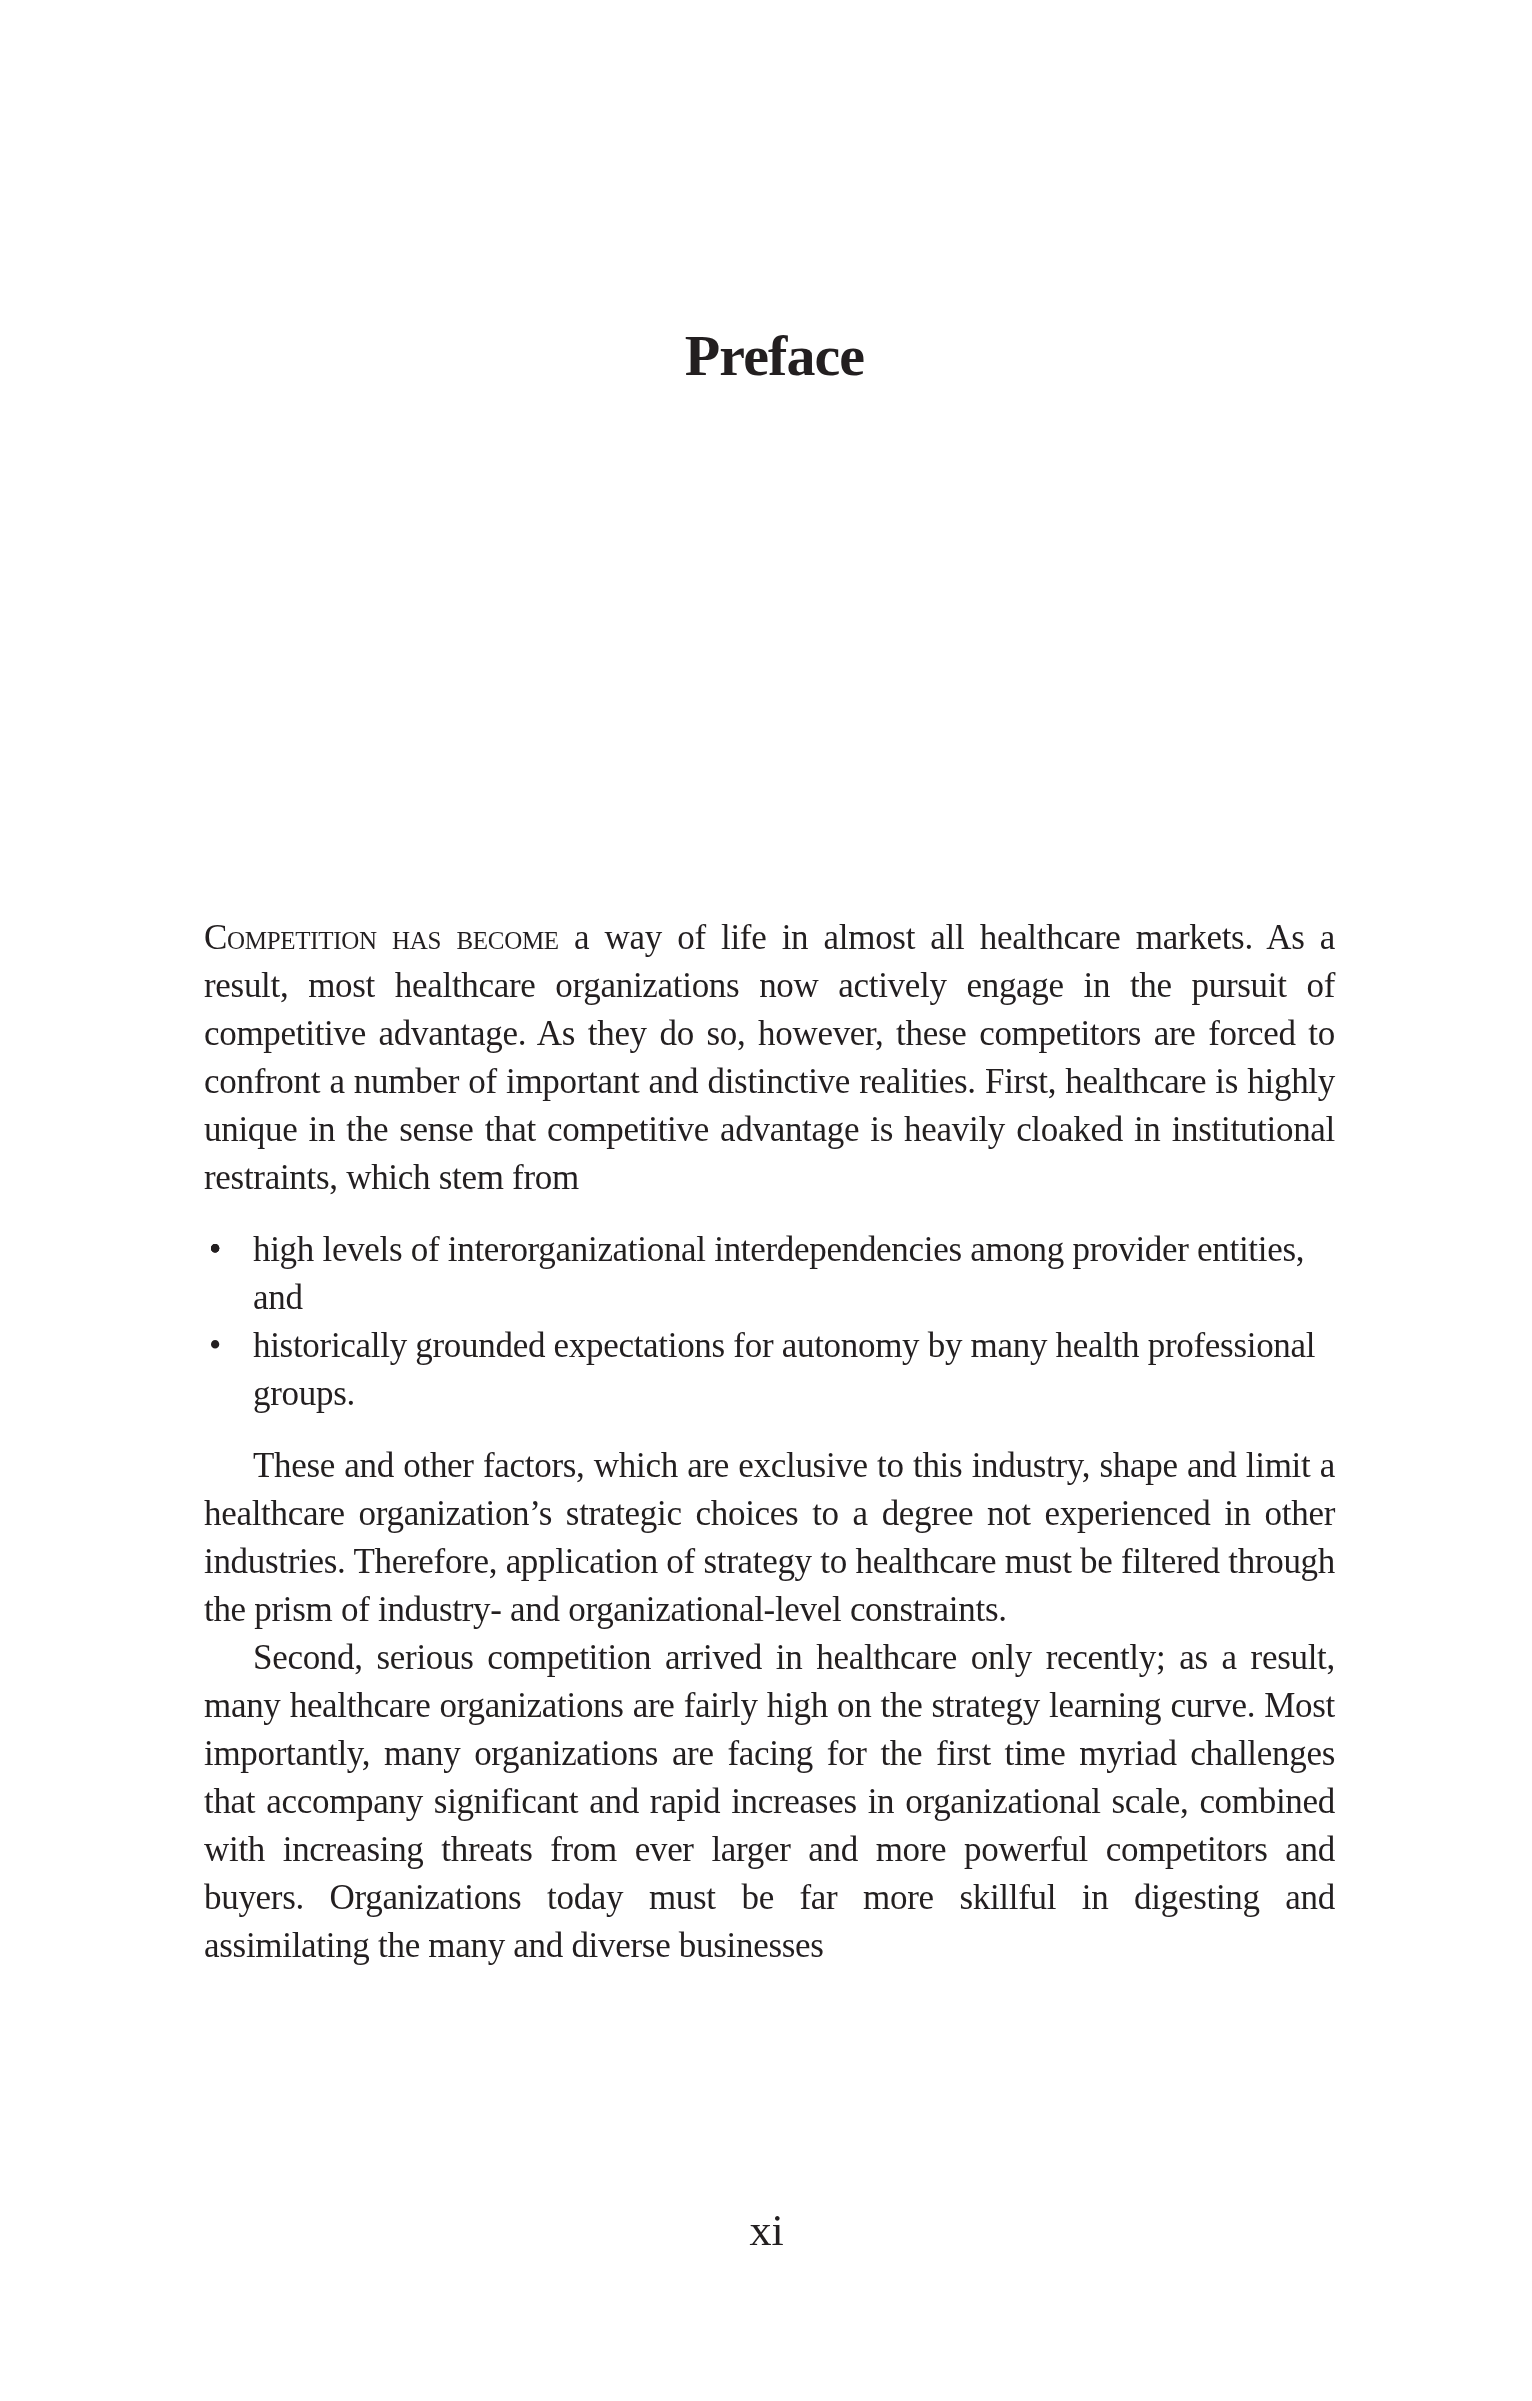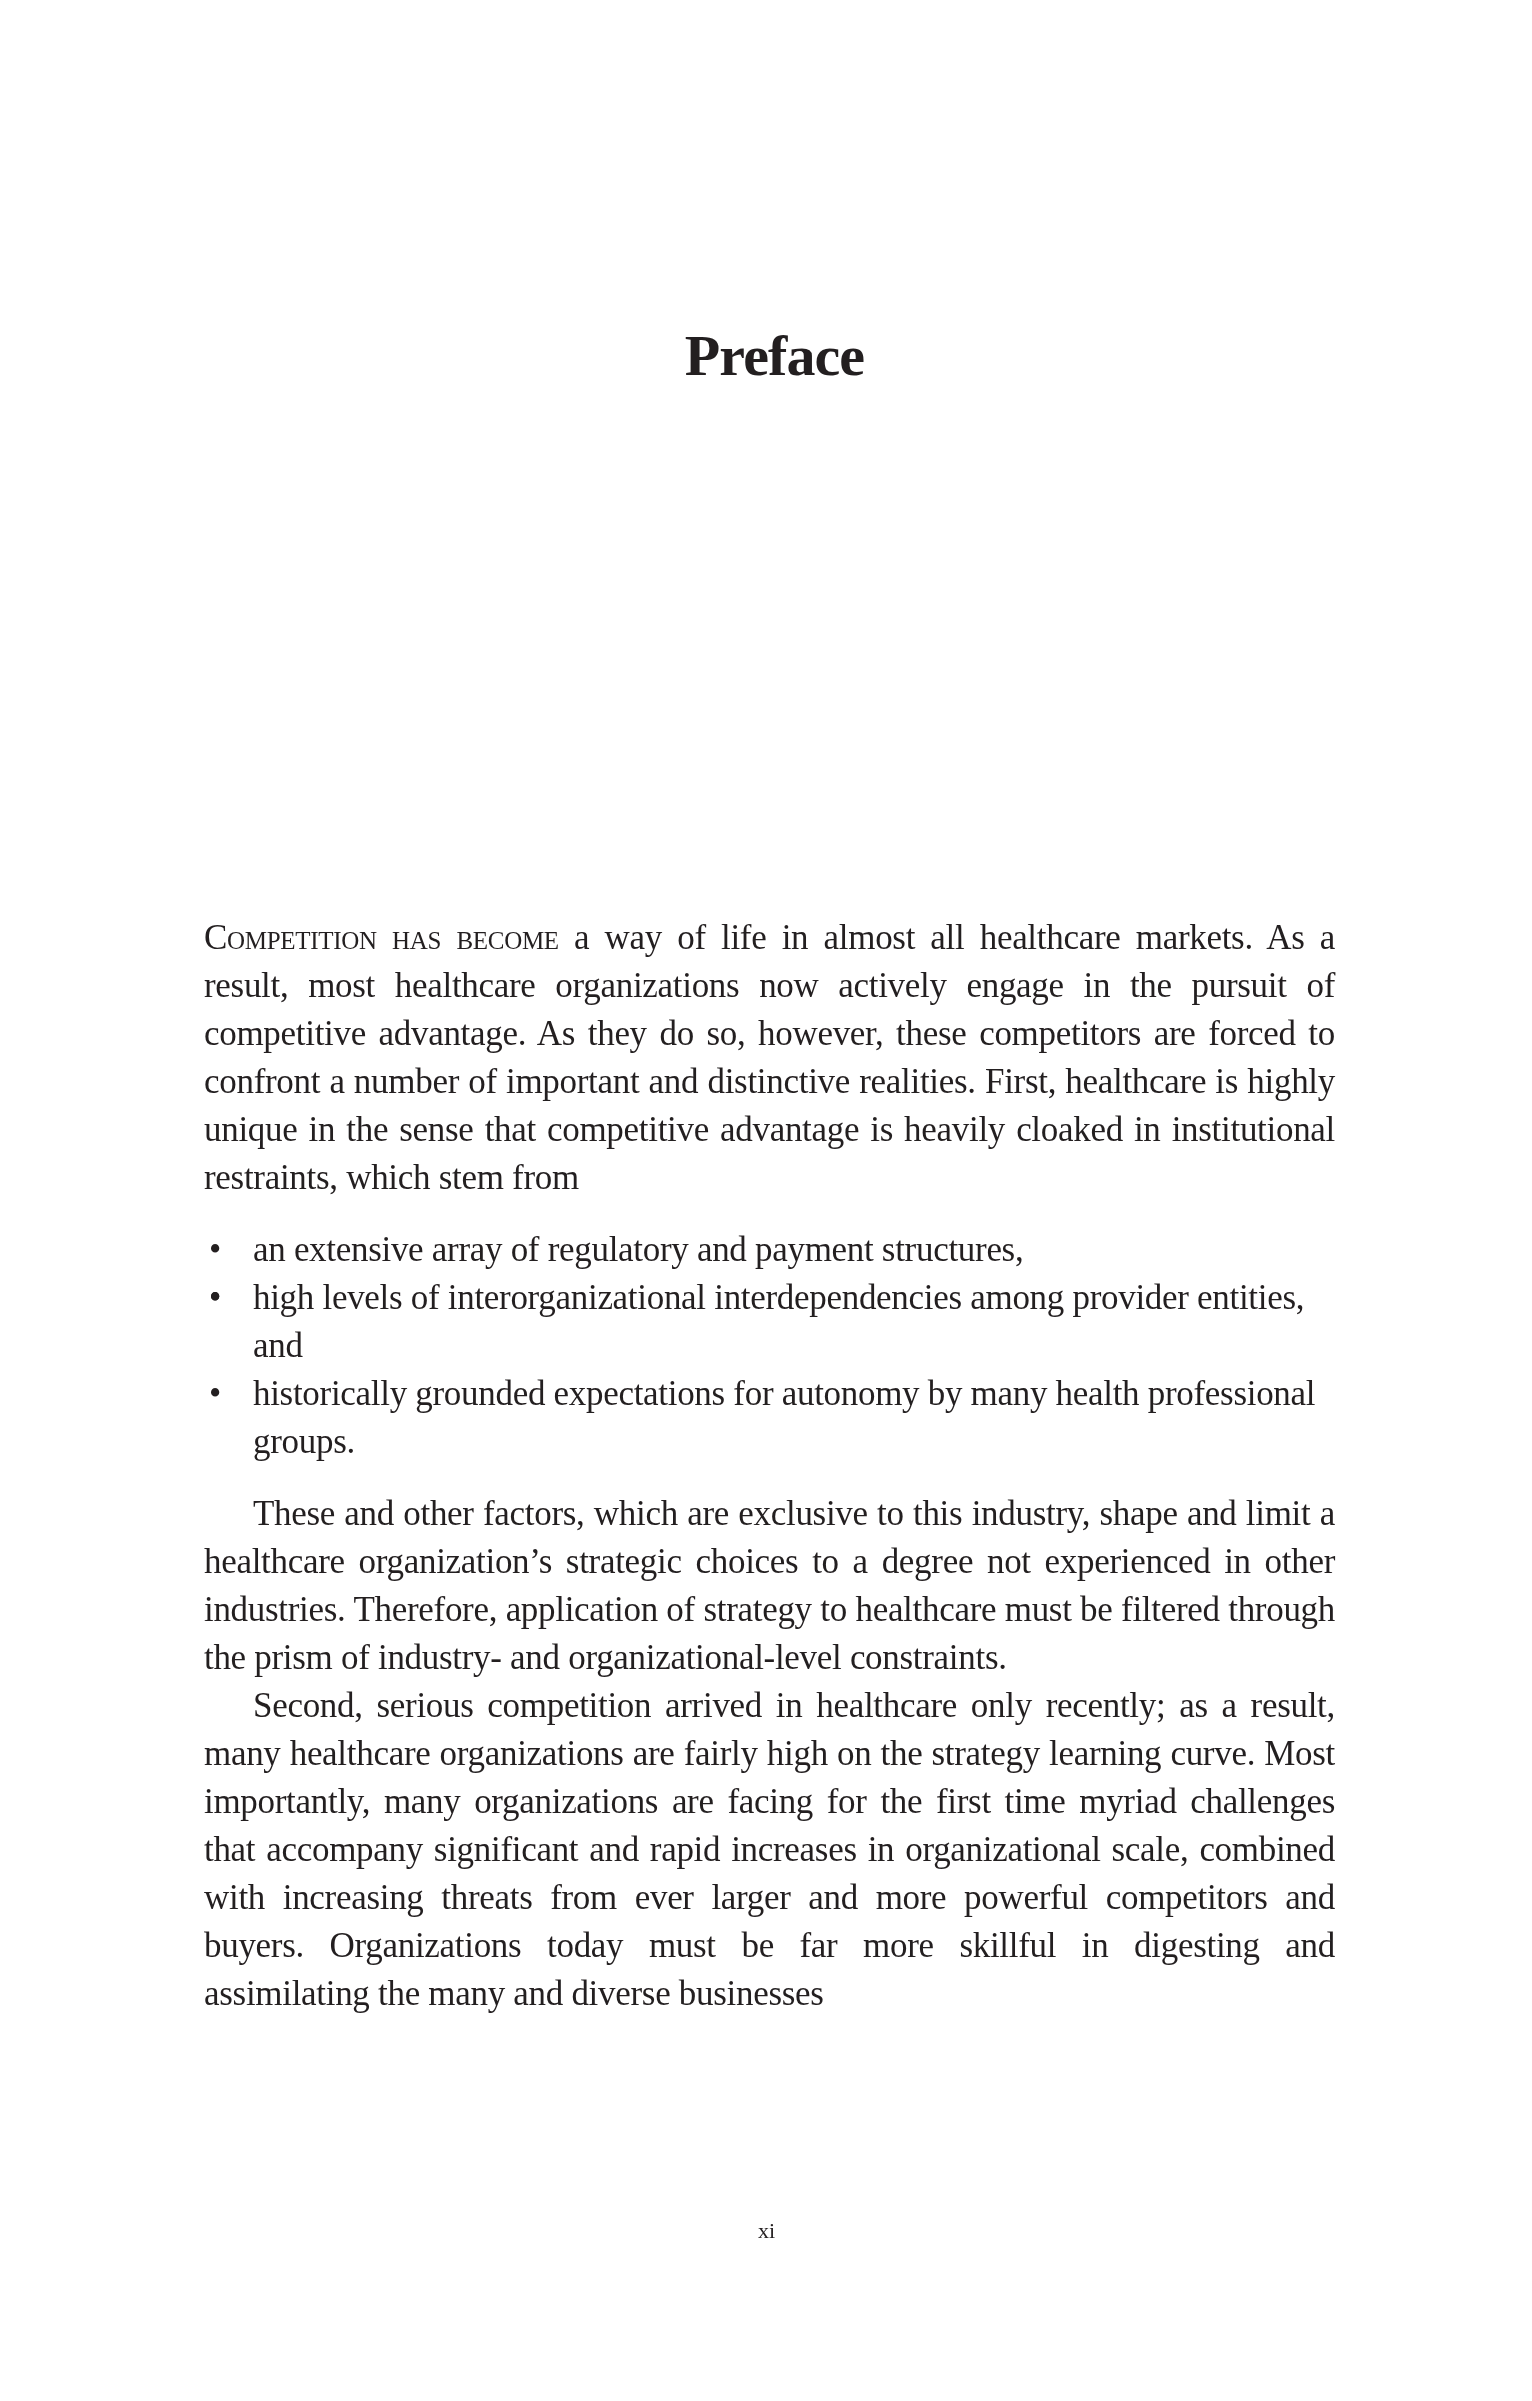--- a/index.html
+++ b/index.html
@@ -10,32 +10,32 @@
   .body { position: absolute; left: 204px; width: 1131px; top: 914px;
           font-size: 35px; line-height: 48px; text-align: justify; letter-spacing: -0.3px; }
   .body p { margin: 0; }
   .sc { font-variant: small-caps; }
   .p1 { text-align-last: left; }
   ul.bullets { list-style: none; margin: 24px 0 24px 0; padding: 0; }
   ul.bullets li { position: relative; padding-left: 49px; text-align: left; }
   .bullet-dot { position: absolute; left: 5.1px; top: 0; }
   .indent { text-indent: 49px; }
   .folio { position: absolute; left: 0; width: 1533px; top: 2207px; text-align: center;
-           font-size: 22px; line-height: 48px; }
+           font-size: 44px; line-height: 48px; }
 </style>
 </head>
 <body>
 
 <h1 class="title">Preface</h1>
 
 <div class="body">
   <p class="p1"><span class="sc">Competition has become</span><span> a way of life in almost all healthcare markets. As a result, most healthcare organizations now actively engage in the pursuit of competitive advantage. As they do so, however, these competitors are forced to confront a number of important and distinctive realities. First, healthcare is highly unique in the sense that competitive advantage is heavily cloaked in institutional restraints, which stem from</span></p>
 
   <ul class="bullets">
-    <li><span class="bullet-dot">•</span><span>an extensive array of regulatory and payment structures,</span></li>
+    <li><span class="bullet-dot">•</span></li>
     <li><span class="bullet-dot">•</span></li>
     <li><span class="bullet-dot">•</span><span>high levels of interorganizational interdependencies among provider entities, and</span></li>
     <li><span class="bullet-dot">•</span><span>historically grounded expectations for autonomy by many health professional groups.</span></li>
   </ul>
 
   <p class="indent">These and other factors, which are exclusive to this industry, shape and limit a healthcare organization’s strategic choices to a degree not experienced in other industries. Therefore, application of strategy to healthcare must be filtered through the prism of industry- and organizational-level constraints.</p>
   <p class="indent">Second, serious competition arrived in healthcare only recently; as a result, many healthcare organizations are fairly high on the strategy learning curve. Most importantly, many organizations are facing for the first time myriad challenges that accompany significant and rapid increases in organizational scale, combined with increasing threats from ever larger and more powerful competitors and buyers. Organizations today must be far more skillful in digesting and assimilating the many and diverse businesses</p>
 </div>
 
 <div class="folio">xi</div>

